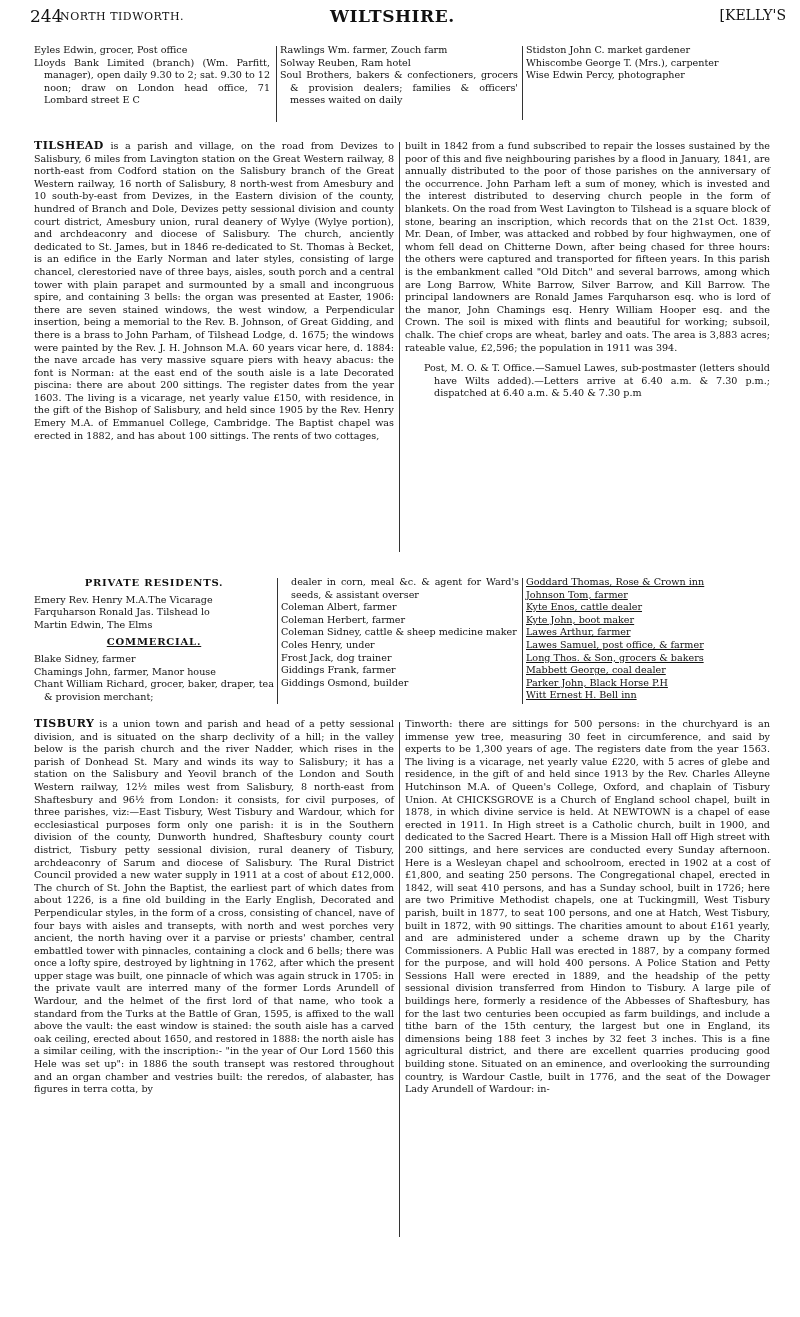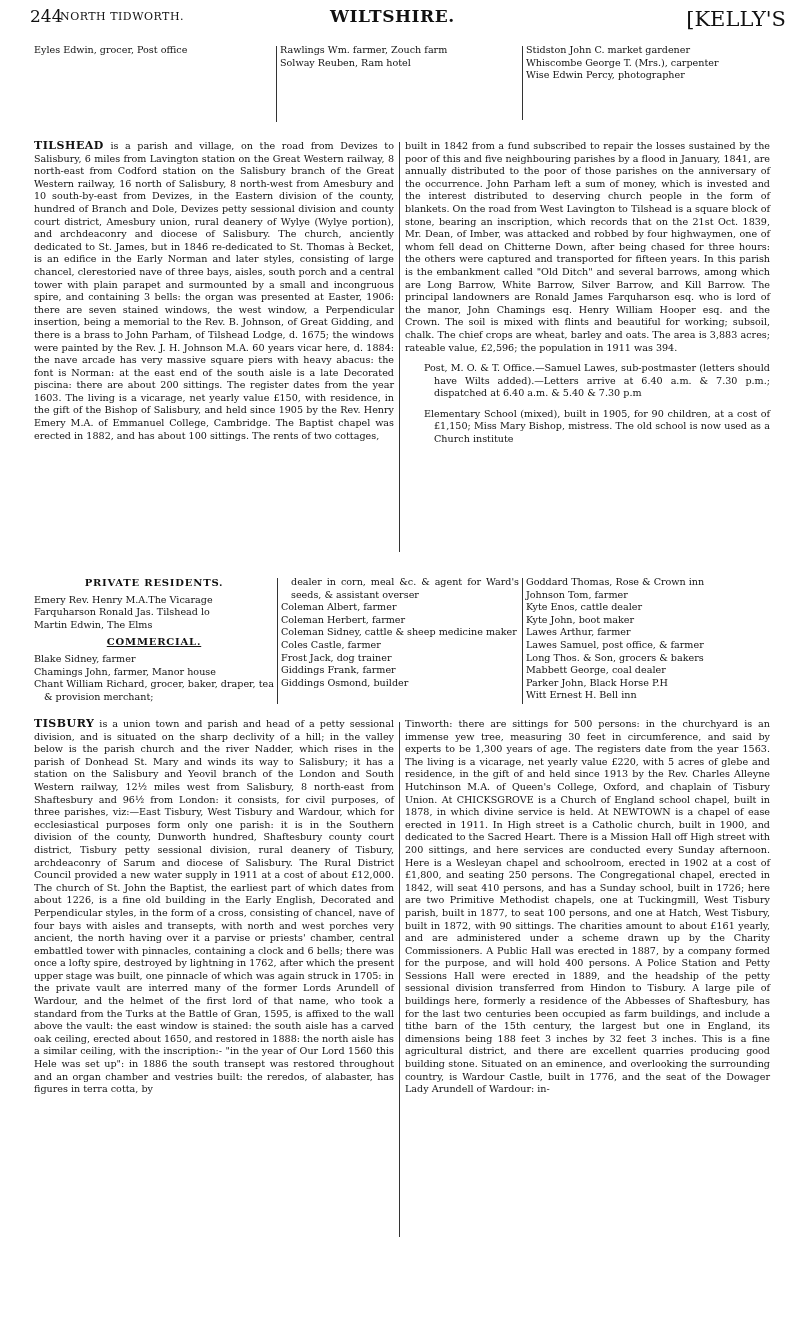--- a/index.html
+++ b/index.html
@@ -2,21 +2,21 @@
 <html><head>
 <meta charset="utf-8">
 <style>
   html, body { margin: 0; padding: 0; background: #ffffff; }
   body { width: 800px; height: 1317px; position: relative; overflow: hidden;
          font-family: "DejaVu Serif", "Liberation Serif", serif; color: #111; }
   .header { position: absolute; top: 6px; left: 30px; width: 756px; height: 26px; }
   .pg-num { position: absolute; left: 0; top: 0; font-size: 17px; }
   .running-head { position: absolute; left: 30px; top: 4px; font-size: 11px; letter-spacing: 0.5px; }
   .county { position: absolute; left: 300px; top: 0; font-size: 17px; letter-spacing: 0.5px; font-weight: bold; }
-  .kelly { position: absolute; right: 0; top: 1px; font-size: 21px; }
+  .kelly { position: absolute; right: 0; top: 1px; font-size: 14px; }
   .col { position: absolute; font-size: 9.6px; line-height: 12.6px; text-align: justify; }
   .dir p { margin: 0; padding-left: 10px; text-indent: -10px; text-align: left; }
   .dir p.just { text-align: justify; }
   .vrule { position: absolute; width: 1px; background: #333; }
   .para { margin: 0; text-align: justify; }
   .para + .para { margin-top: 8px; }
   .hang { padding-left: 10px; text-indent: -10px; margin-left: 19px; }
   .lead { font-weight: bold; font-size: 11px; letter-spacing: 0.5px; }
   .subhead { text-align: center; font-size: 10px; letter-spacing: 0.8px; margin: 3px 0 4px 0; font-weight: bold; }
 </style>
@@ -25,68 +25,69 @@
 
 <div class="header">
   <span class="pg-num">244</span>
   <span class="running-head">NORTH TIDWORTH.</span>
   <span class="county">WILTSHIRE.</span>
   <span class="kelly">[KELLY'S</span>
 </div>
 
 <div class="col dir" style="top:44px; left:34px; width:236px;">
   <p>Eyles Edwin, grocer, Post office</p>
+  <p class="just">Lloyds Bank Limited (branch) (Wm. Parfitt, manager), open daily 9.30 to 2; sat. 9.30 to 12 noon; draw on London head office, 71 Lombard street E C</p>
 </div>
 <div class="vrule" style="top:46px; left:276px; height:76px;"></div>
 <div class="col dir" style="top:44px; left:280px; width:238px;">
   <p>Rawlings Wm. farmer, Zouch farm</p>
   <p>Solway Reuben, Ram hotel</p>
+  <p class="just">Soul Brothers, bakers &amp; confectioners, grocers &amp; provision dealers; families &amp; officers' messes waited on daily</p>
 </div>
 <div class="vrule" style="top:46px; left:522px; height:74px;"></div>
 <div class="col dir" style="top:44px; left:526px; width:244px;">
   <p>Stidston John C. market gardener</p>
   <p class="just">Whiscombe George T. (Mrs.), carpenter</p>
   <p>Wise Edwin Percy, photographer</p>
 </div>
 
 <div class="col" style="top:140px; left:34px; width:360px;">
   <p class="para">
     <span class="lead">TILSHEAD</span><span> is a parish and village, on the road from Devizes to Salisbury, 6 miles from Lavington station on the Great Western railway, 8 north-east from Codford station on the Salisbury branch of the Great Western railway, 16 north of Salisbury, 8 north-west from Amesbury and 10 south-by-east from Devizes, in the Eastern division of the county, hundred of Branch and Dole, Devizes petty sessional division and county court district, Amesbury union, rural deanery of Wylye (Wylye portion), and archdeaconry and diocese of Salisbury. The church, anciently dedicated to St. James, but in 1846 re-dedicated to St. Thomas à Becket, is an edifice in the Early Norman and later styles, consisting of large chancel, clerestoried nave of three bays, aisles, south porch and a central tower with plain parapet and surmounted by a small and incongruous spire, and containing 3 bells: the organ was presented at Easter, 1906: there are seven stained windows, the west window, a Perpendicular insertion, being a memorial to the Rev. B. Johnson, of Great Gidding, and there is a brass to John Parham, of Tilshead Lodge, d. 1675; the windows were painted by the Rev. J. H. Johnson M.A. 60 years vicar here, d. 1884: the nave arcade has very massive square piers with heavy abacus: the font is Norman: at the east end of the south aisle is a late Decorated piscina: there are about 200 sittings. The register dates from the year 1603. The living is a vicarage, net yearly value £150, with residence, in the gift of the Bishop of Salisbury, and held since 1905 by the Rev. Henry Emery M.A. of Emmanuel College, Cambridge. The Baptist chapel was erected in 1882, and has about 100 sittings. The rents of two cottages,</span>
   </p>
 </div>
 <div class="vrule" style="top:142px; left:399px; height:410px;"></div>
 <div class="col" style="top:140px; left:405px; width:365px;">
   <p class="para">built in 1842 from a fund subscribed to repair the losses sustained by the poor of this and five neighbouring parishes by a flood in January, 1841, are annually distributed to the poor of those parishes on the anniversary of the occurrence. John Parham left a sum of money, which is invested and the interest distributed to deserving church people in the form of blankets. On the road from West Lavington to Tilshead is a square block of stone, bearing an inscription, which records that on the 21st Oct. 1839, Mr. Dean, of Imber, was attacked and robbed by four highwaymen, one of whom fell dead on Chitterne Down, after being chased for three hours: the others were captured and transported for fifteen years. In this parish is the embankment called "Old Ditch" and several barrows, among which are Long Barrow, White Barrow, Silver Barrow, and Kill Barrow. The principal landowners are Ronald James Farquharson esq. who is lord of the manor, John Chamings esq. Henry William Hooper esq. and the Crown. The soil is mixed with flints and beautiful for working; subsoil, chalk. The chief crops are wheat, barley and oats. The area is 3,883 acres; rateable value, £2,596; the population in 1911 was 394.</p>
   <p class="para hang">Post, M. O. &amp; T. Office.—Samuel Lawes, sub-postmaster (letters should have Wilts added).—Letters arrive at 6.40 a.m. &amp; 7.30 p.m.; dispatched at 6.40 a.m. &amp; 5.40 &amp; 7.30 p.m</p>
-  <p class="para hang">Elementary School (mixed), built in 1905, for 90 children, at a cost of £1,150; Miss Mary Bishop, mistress. The old school is now used as a Church institute</p>
 </div>
 
 <div class="col dir" style="top:574px; left:34px; width:240px;">
   <div class="subhead">PRIVATE RESIDENTS.</div>
   <p>Emery Rev. Henry M.A.The Vicarage</p>
   <p>Farquharson Ronald Jas. Tilshead lo</p>
   <p>Martin Edwin, The Elms</p>
   <div class="subhead" style="margin-top:5px;text-decoration:underline;">COMMERCIAL.</div>
   <p>Blake Sidney, farmer</p>
   <p>Chamings John, farmer, Manor house</p>
   <p class="just">Chant William Richard, grocer, baker, draper, tea &amp; provision merchant;</p>
 </div>
 <div class="vrule" style="top:578px; left:277px; height:126px;"></div>
 <div class="col dir" style="top:576px; left:281px; width:238px;">
   <p class="just" style="padding-left:10px; text-indent:0;">dealer in corn, meal &amp;c. &amp; agent for Ward's seeds, &amp; assistant overser</p>
   <p>Coleman Albert, farmer</p>
   <p>Coleman Herbert, farmer</p>
   <p class="just">Coleman Sidney, cattle &amp; sheep medicine maker</p>
-  <p>Coles Castle, farmer</p>
+  <p>Coles Henry, under</p>
   <p>Frost Jack, dog trainer</p>
   <p>Giddings Frank, farmer</p>
   <p>Giddings Osmond, builder</p>
 </div>
 <div class="vrule" style="top:578px; left:522px; height:126px;"></div>
-<div class="col dir" style="top:576px; left:526px; width:250px;">
+<div class="col dir" style="top:576px; left:526px; width:250px;text-decoration:underline;">
   <p>Goddard Thomas, Rose &amp; Crown inn</p>
   <p>Johnson Tom, farmer</p>
   <p>Kyte Enos, cattle dealer</p>
   <p>Kyte John, boot maker</p>
   <p>Lawes Arthur, farmer</p>
   <p>Lawes Samuel, post office, &amp; farmer</p>
   <p>Long Thos. &amp; Son, grocers &amp; bakers</p>
   <p>Mabbett George, coal dealer</p>
   <p>Parker John, Black Horse P.H</p>
   <p>Witt Ernest H. Bell inn</p>

